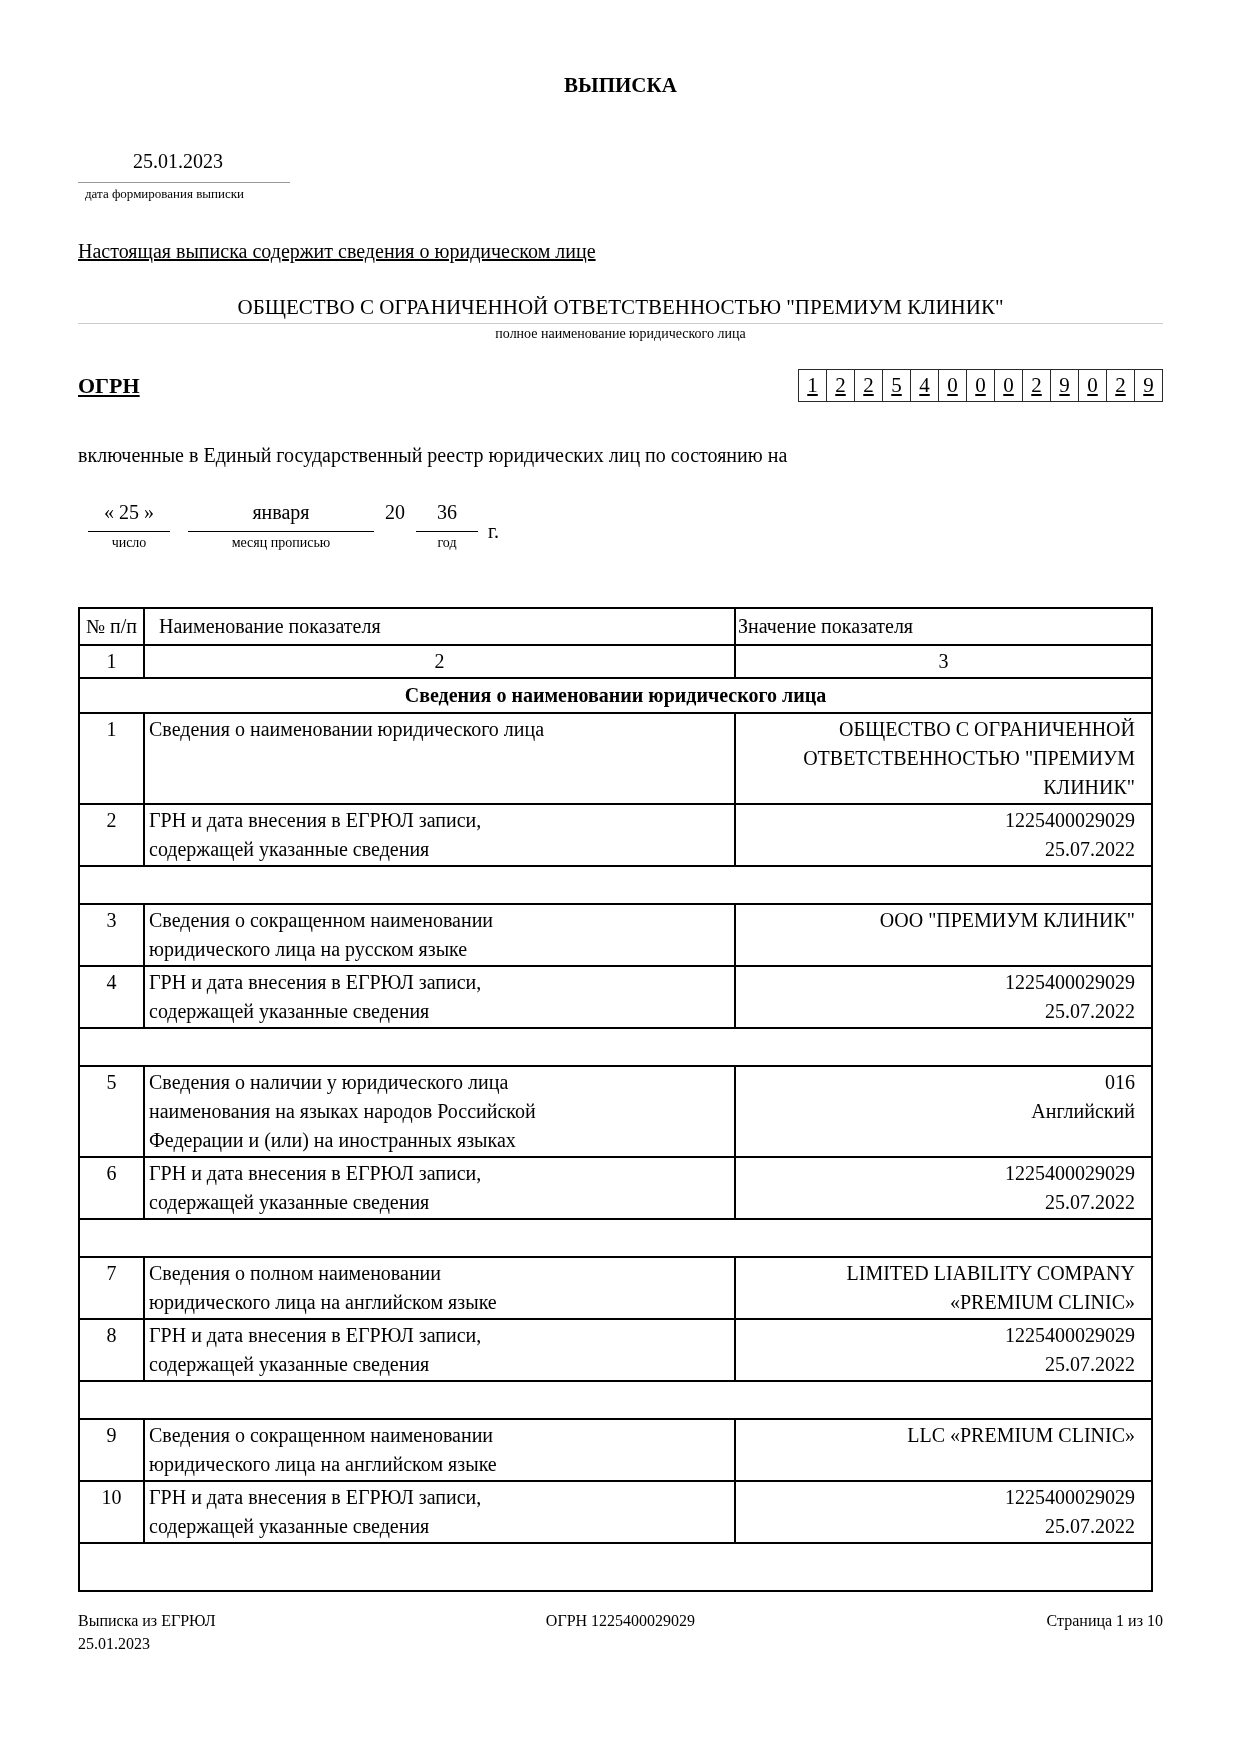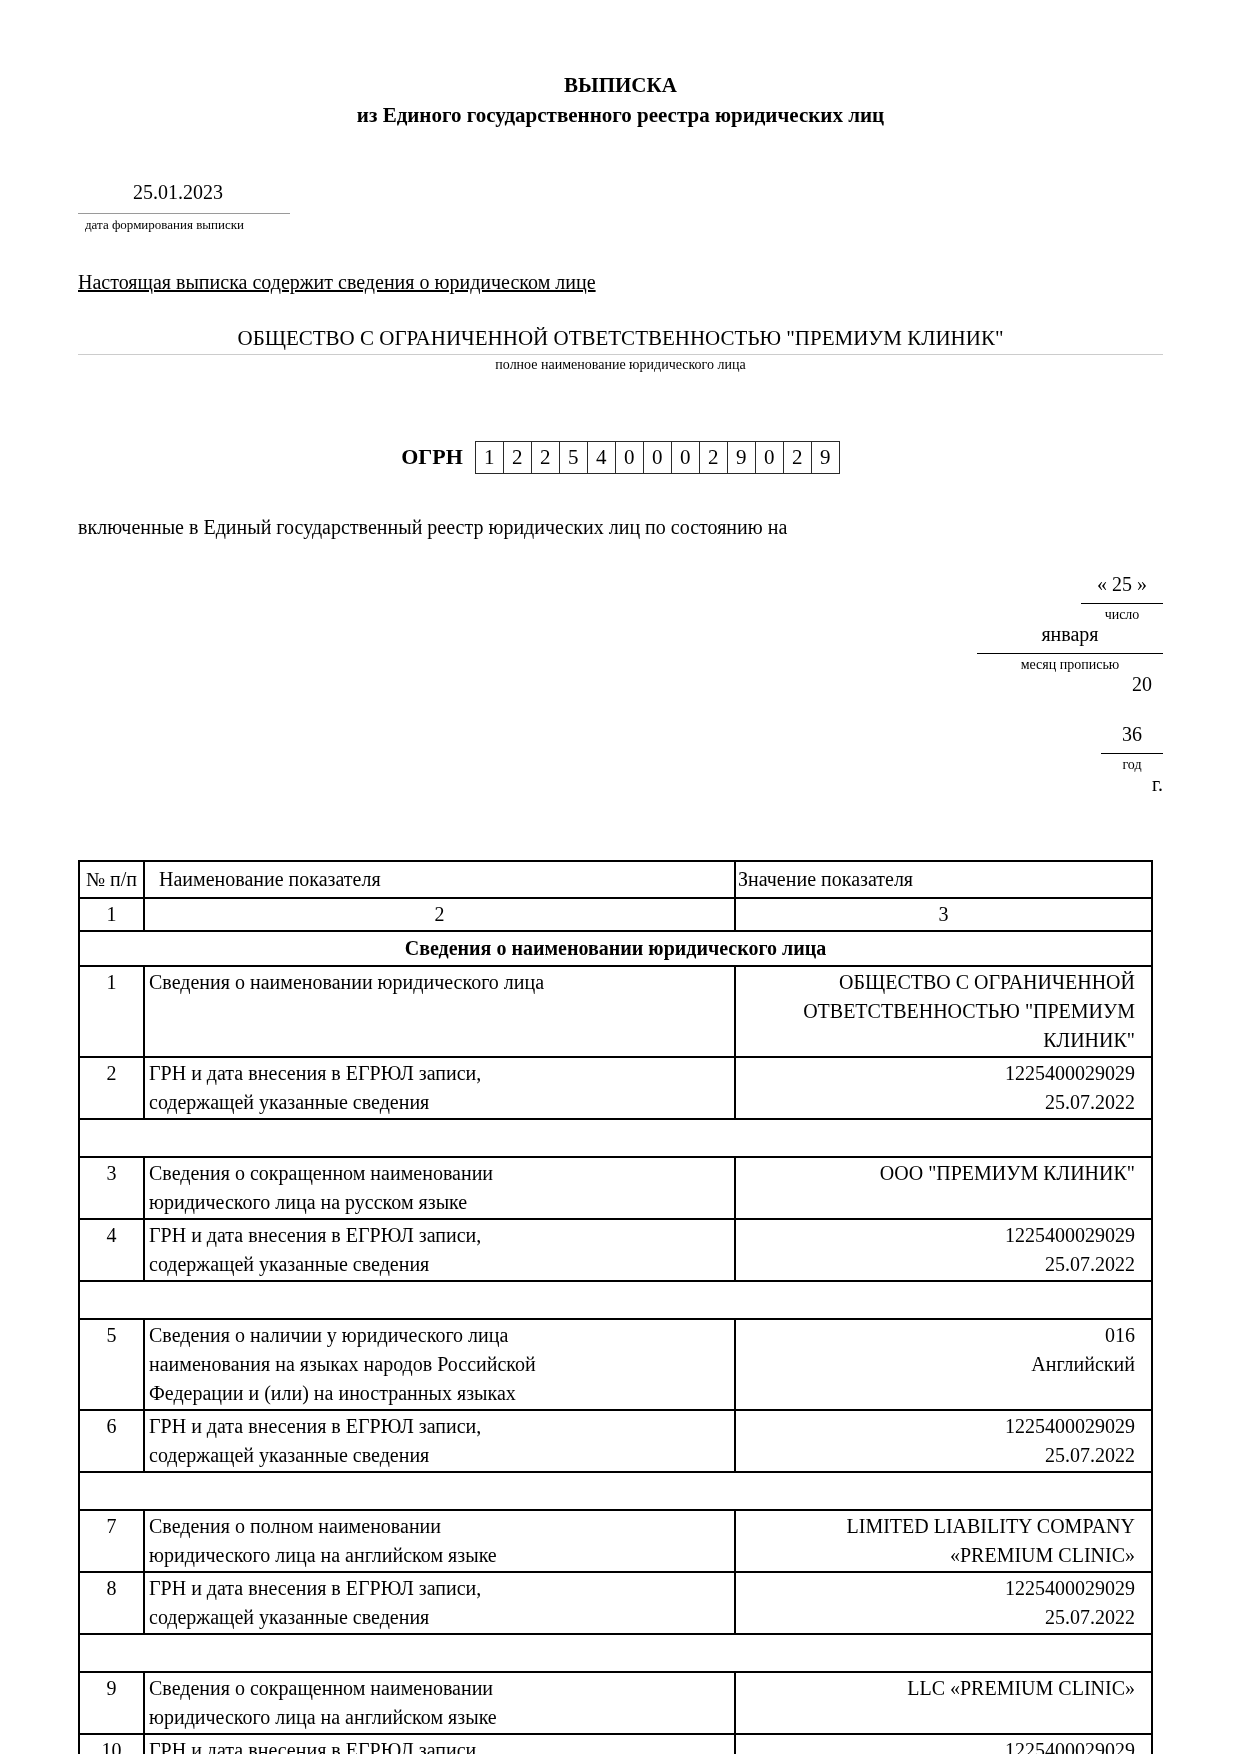--- a/index.html
+++ b/index.html
@@ -22,35 +22,35 @@
   .formation-label { font-size: 13px; margin-top: 3px; margin-left: 7px; }
 
   .intro-text { margin-top: 38px; font-size: 20px; text-decoration: underline; }
 
   
   .company-block { margin-top: 32px; }
   .company-name { text-align: center; font-size: 21px; padding-bottom: 3px; border-bottom: 1px solid #cccccc; }
   .company-label { text-align: center; font-size: 14px; margin-top: 2px; }
 
   
-  .ogrn-row { margin-top: 68px; display: flex; justify-content: center; align-items: center; }
+  .ogrn-row { margin-top: 27px; display: flex; justify-content: space-between; align-items: center; text-decoration: underline; }
   .ogrn-label { font-weight: bold; font-size: 22px; margin-right: 12px; }
   .ogrn-boxes { display: flex; }
   .ogrn-box {
     width: 27px; height: 31px;
     border: 1px solid #2a2a2a; margin-left: -1px;
     display: flex; align-items: center; justify-content: center;
     font-size: 21px;
   }
   .ogrn-box:first-child { margin-left: 0; }
 
   .included-text { margin-top: 42px; font-size: 20px; }
 
   
-  .asof-line { margin-top: 34px; display: flex; align-items: flex-end; font-size: 20px; flex-direction: column; }
+  .asof-line { margin-top: 34px; display: flex; align-items: flex-end; font-size: 20px; }
   .asof-col { text-align: center; }
   .asof-value { border-bottom: 1px solid #000; padding-bottom: 7px; }
   .asof-plain { padding-bottom: 8px; }
   .asof-sublabel { font-size: 14px; margin-top: 3px; }
   .w-day { width: 82px; margin-left: 10px; }
   .w-month { width: 186px; margin-left: 18px; }
   .w-century { width: 42px; }
   .w-year { width: 62px; }
   .w-suffix { margin-left: 10px; padding-bottom: 8px; }
 
@@ -74,21 +74,20 @@
   .footer-center { flex: 1; text-align: center; }
   .footer-right { width: 34%; text-align: right; }
 </style>
 </head>
 <body>
 
 <div class="page">
 
   <div class="doc-title-block">
     <div>ВЫПИСКА</div>
-    <div>из Единого государственного реестра юридических лиц</div>
   </div>
 
   <div class="formation-block">
     <div class="formation-date">25.01.2023</div>
     <div class="formation-underline"></div>
     <div class="formation-label">дата формирования выписки</div>
   </div>
 
   <div class="intro-text">Настоящая выписка содержит сведения о юридическом лице</div>
 

